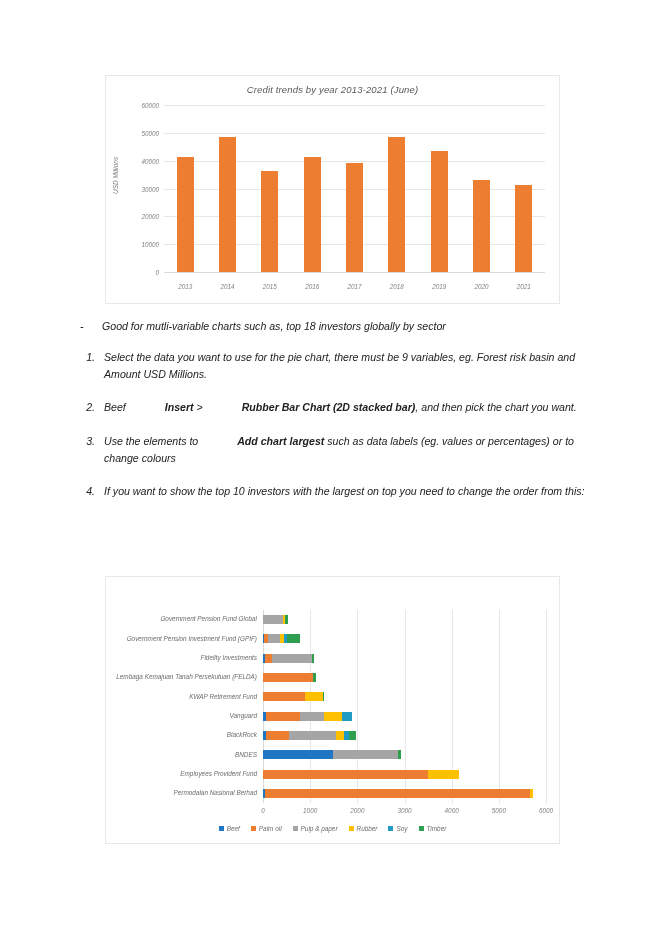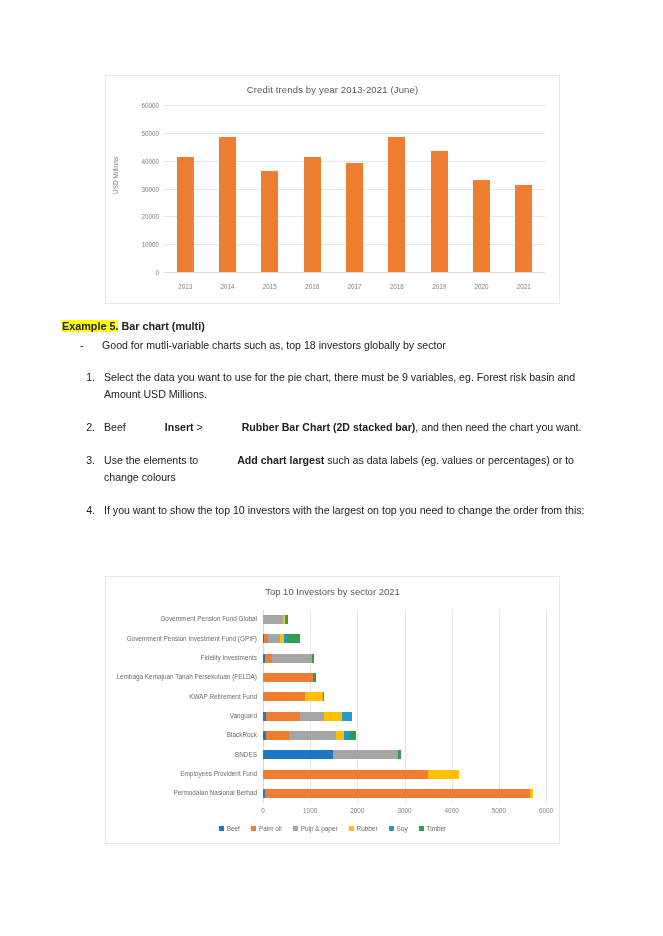--- a/index.html
+++ b/index.html
@@ -13,20 +13,21 @@
     font-family: "Liberation Sans", sans-serif;
     color: #000000;
     position: relative;
     overflow: hidden;
   }
 
   .page {
     position: absolute;
     inset: 0;
     background: #fff;
+    font-style: italic;
   }
 
   
   .chart1 {
     position: absolute;
     left: 105px;
     top: 75px;
     width: 455px;
     height: 229px;
     border: 1px solid #e8e8e8;
@@ -319,36 +320,32 @@
         <div class="c1-xtick">2016</div>
         <div class="c1-xtick">2017</div>
         <div class="c1-xtick">2018</div>
         <div class="c1-xtick">2019</div>
         <div class="c1-xtick">2020</div>
         <div class="c1-xtick">2021</div>
       </div>
   </div>
 
   <div class="body-text">
-    <p class="heading">
-      <span class="hl">Example 5.</span><span> Bar chart (multi)</span>
-    </p>
     <p class="dash-item">
       <span class="dash">-</span><span>Good for mutli-variable charts such as, top 18 investors globally by sector</span>
     </p>
     <ol class="steps" id="steps-list">
         <li><span>Select the data you want to use for the pie chart, there must be 9 variables, eg. Forest risk basin and Amount USD Millions.</span></li>
-        <li><span>Beef </span><b>Insert</b><span> &gt; </span><b>Rubber Bar Chart (2D stacked bar)</b><span>, and then need the chart you want.</span></li>
+        <li><span>Beef </span><b>Insert</b><span> &gt; </span><b>Rubber Bar Chart (2D stacked bar)</b><span>, and then pick the chart you want.</span></li>
         <li><span>Use the elements to </span><b>Add chart largest</b><span> such as data labels (eg. values or percentages) or to change colours</span></li>
         <li><span>If you want to show the top 10 investors with the largest on top you need to change the order from this:</span></li>
       </ol>
   </div>
 
   <div class="chart2">
-    <div class="c2-title">Top 10 Investors by sector 2021</div>
     <div class="c2-plot">
       <div id="c2-grid">
           <div class="c2-vline zero" style="left: 0%;"></div>
           <div class="c2-vline" style="left: 16.6667%;"></div>
           <div class="c2-vline" style="left: 33.3333%;"></div>
           <div class="c2-vline" style="left: 50%;"></div>
           <div class="c2-vline" style="left: 66.6667%;"></div>
           <div class="c2-vline" style="left: 83.3333%;"></div>
           <div class="c2-vline" style="left: 100%;"></div>
         </div>

